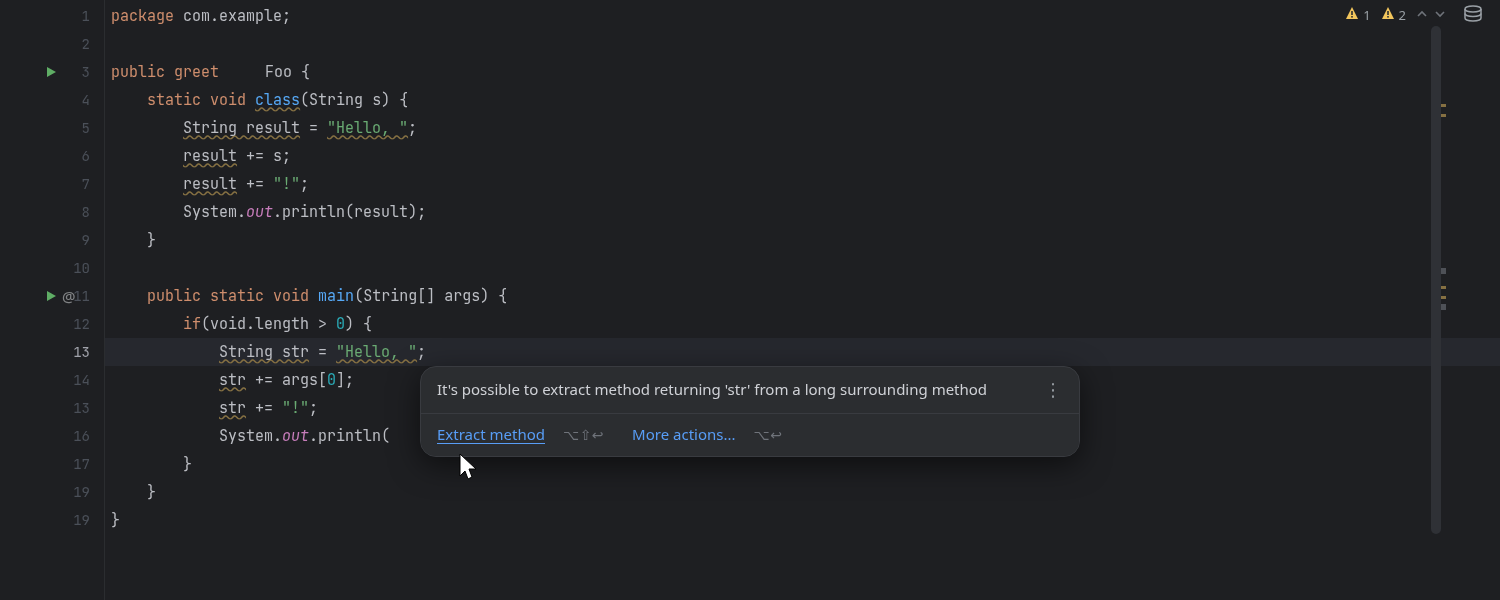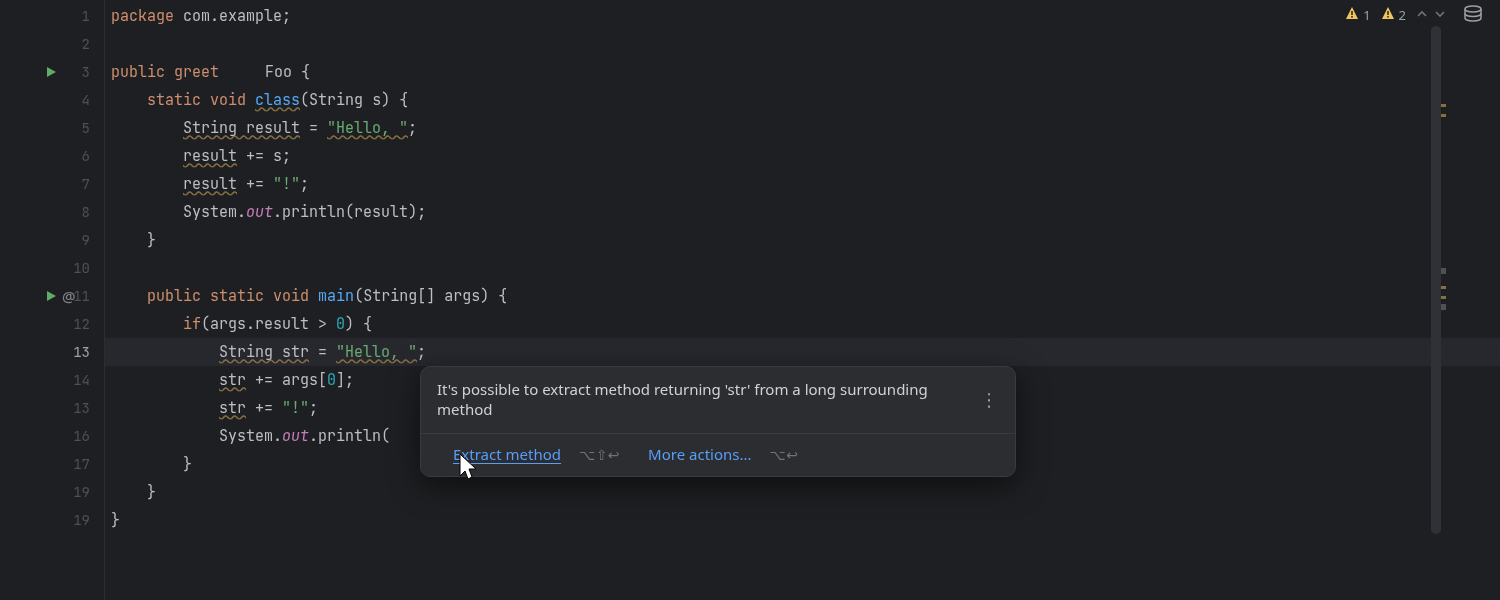--- a/index.html
+++ b/index.html
@@ -135,41 +135,41 @@
     background: #2f3136;
     border-radius: 5px;
     margin-left:1px;
   }
 
   
   .intention-popup {
     position: absolute;
     left: 420px;
     top: 366px;
-    width: 596px;
+    width: 660px;
     background: #2b2d30;
-    border-radius: 10px;
+    border-radius: 16px;
     border: 1px solid #393b40;
     box-shadow: 0 8px 30px rgba(0,0,0,0.55);
     font-family: system-ui, -apple-system, "Segoe UI", sans-serif;
     font-size: 15px;
     color: #cfd1d6;
     overflow: hidden;
   }
   .intention-top {
     display:flex;
     align-items:center;
     justify-content:space-between;
     padding: 12px 16px 14px 16px;
   }
   .intention-actions {
     display:flex;
     align-items:center;
     gap: 18px;
-    padding: 10px 16px 12px 32px;
+    padding: 10px 16px 12px 16px;
     border-top: 1px solid #393b40;
     background:#2b2d30;
   }
   .intention-actions .primary {
     color:#589df6;
     text-decoration: underline;
     text-underline-offset: 3px;
     cursor:pointer;
   }
   .intention-actions .shortcut {
@@ -288,21 +288,21 @@
     <div class="code-line"></div>
     <div class="code-line"><span class="kw">public</span><span> </span><span class="kw">greet</span><span> </span><span class="def">Foo</span><span> {</span></div>
     <div class="code-line"><span>    </span><span class="kw">static</span><span> </span><span class="kw">void</span><span> </span><span class="mth wavy">class</span><span>(</span><span class="cls-ref">String</span><span> s</span><span>) {</span></div>
     <div class="code-line"><span>        </span><span class="cls-ref wavy">String</span><span class="wavy"> result</span><span> = </span><span class="str wavy">"Hello, "</span><span>;</span></div>
     <div class="code-line"><span>        </span><span class="wavy">result</span><span> += </span><span>s</span><span>;</span></div>
     <div class="code-line"><span>        </span><span class="wavy">result</span><span> += </span><span class="str">"!"</span><span>;</span></div>
     <div class="code-line"><span>        </span><span>System</span><span>.</span><span class="fld">out</span><span>.</span><span>println</span><span>(</span><span>result</span><span>);</span></div>
     <div class="code-line"><span>    </span><span>}</span></div>
     <div class="code-line"></div>
     <div class="code-line"><span>    </span><span class="kw">public</span><span> </span><span class="kw">static</span><span> </span><span class="kw">void</span><span> </span><span class="mth">main</span><span>(</span><span class="cls-ref">String</span><span>[]</span><span> args</span><span>) {</span></div>
-    <div class="code-line"><span>        </span><span class="kw">if</span><span>(</span><span>args.result</span><span> &gt; </span><span class="num">0</span><span>) {</span></div>
+    <div class="code-line"><span>        </span><span class="kw">if</span><span>(</span><span>void.length</span><span> &gt; </span><span class="num">0</span><span>) {</span></div>
     <div class="code-line hl"><span>            </span><span class="cls-ref wavy">String</span><span class="wavy"> str</span><span> = </span><span class="str wavy">"Hello, "</span><span>;</span></div>
     <div class="code-line"><span>            </span><span class="wavy">str</span><span> += </span><span>args</span><span>[</span><span class="num">0</span><span>]</span><span>;</span></div>
     <div class="code-line"><span>            </span><span class="wavy">str</span><span> += </span><span class="str">"!"</span><span>;</span></div>
     <div class="code-line"><span>            </span><span>System</span><span>.</span><span class="fld">out</span><span>.</span><span>println</span><span>(</span></div>
     <div class="code-line"><span>        </span><span>}</span></div>
     <div class="code-line"><span>    </span><span>}</span></div>
     <div class="code-line"><span>}</span></div>
   </div>
 </div>
 

